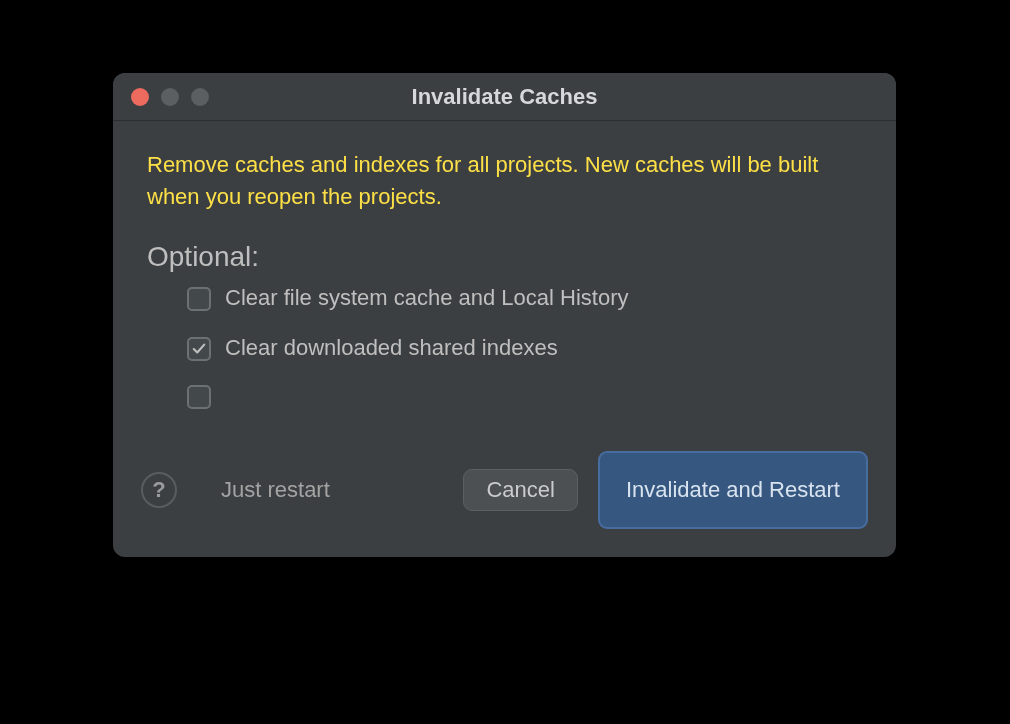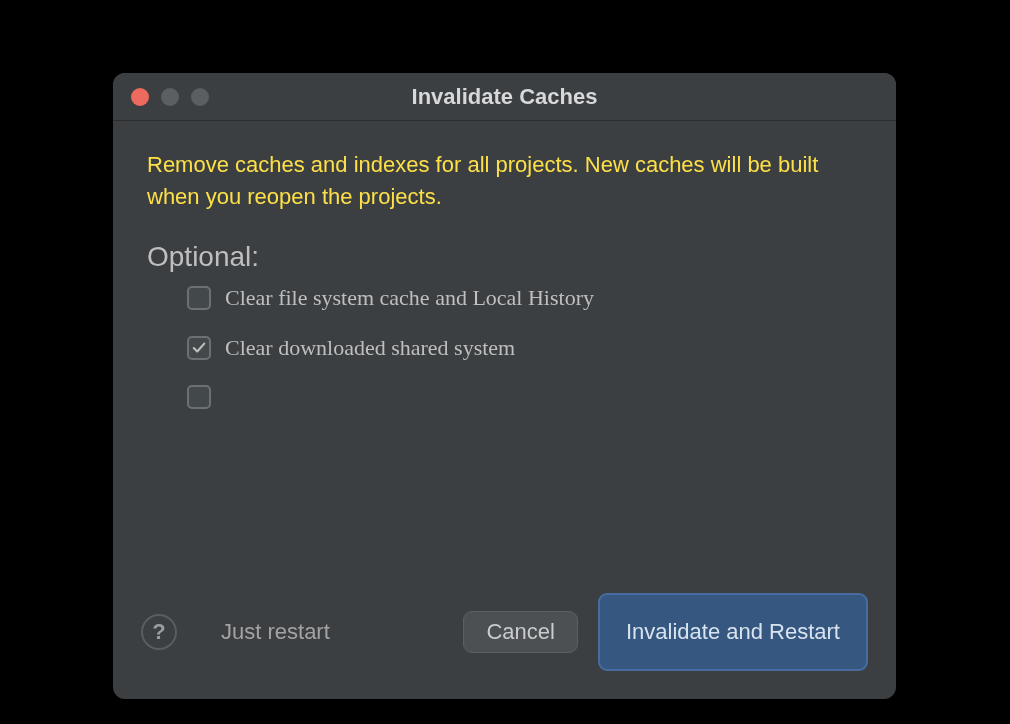--- a/index.html
+++ b/index.html
@@ -8,21 +8,21 @@
       height: 724px;
       background: #000000;
       font-family: -apple-system, BlinkMacSystemFont, "Segoe UI", Helvetica, Arial, sans-serif;
       overflow: hidden;
     }
     .dialog {
       position: absolute;
       left: 113px;
       top: 73px;
       width: 783px;
-      height: 626px;
+      height: 484px;
       background: #3c3f41;
       border-radius: 12px;
       box-shadow: 0 10px 40px rgba(0,0,0,0.6);
       display: flex;
       flex-direction: column;
       overflow: hidden;
     }
     .titlebar {
       height: 48px;
       background: #3c3f41;
@@ -65,25 +65,24 @@
       color: #fde047;
     }
     .section-label {
       font-size: 28px;
       margin-top: 28px;
       margin-bottom: 0;
       color: #bfbfbf;
     }
     .checkbox-row {
       display: flex;
-      align-items: center;
+      align-items: flex-end;
       gap: 14px;
       padding: 12px 0 12px 40px;
       cursor: pointer;
-      font-family: Liberation Serif, serif;
     }
     .checkbox {
       width: 24px;
       height: 24px;
       border-radius: 5px;
       border: 2px solid #6d7072;
       background: #43494a;
       display: flex;
       align-items: center;
       justify-content: center;
@@ -175,21 +174,21 @@
       </span>
       <span class="checkbox-label">Clear file system cache and Local History</span>
     </div>
 
     <div class="checkbox-row">
       <span class="checkbox checked">
         <svg class="check-mark" viewBox="0 0 16 16">
           <path d="M2 8 L6 12 L14 3" stroke="#bfbfbf" stroke-width="2.4" fill="none" stroke-linecap="round" stroke-linejoin="round"></path>
         </svg>
       </span>
-      <span class="checkbox-label">Clear downloaded shared system</span>
+      <span class="checkbox-label">Clear downloaded shared indexes</span>
     </div>
 
     <div class="checkbox-row">
       <span class="checkbox">
         
       </span>
     </div>
   </div>
 
   <div class="footer">

